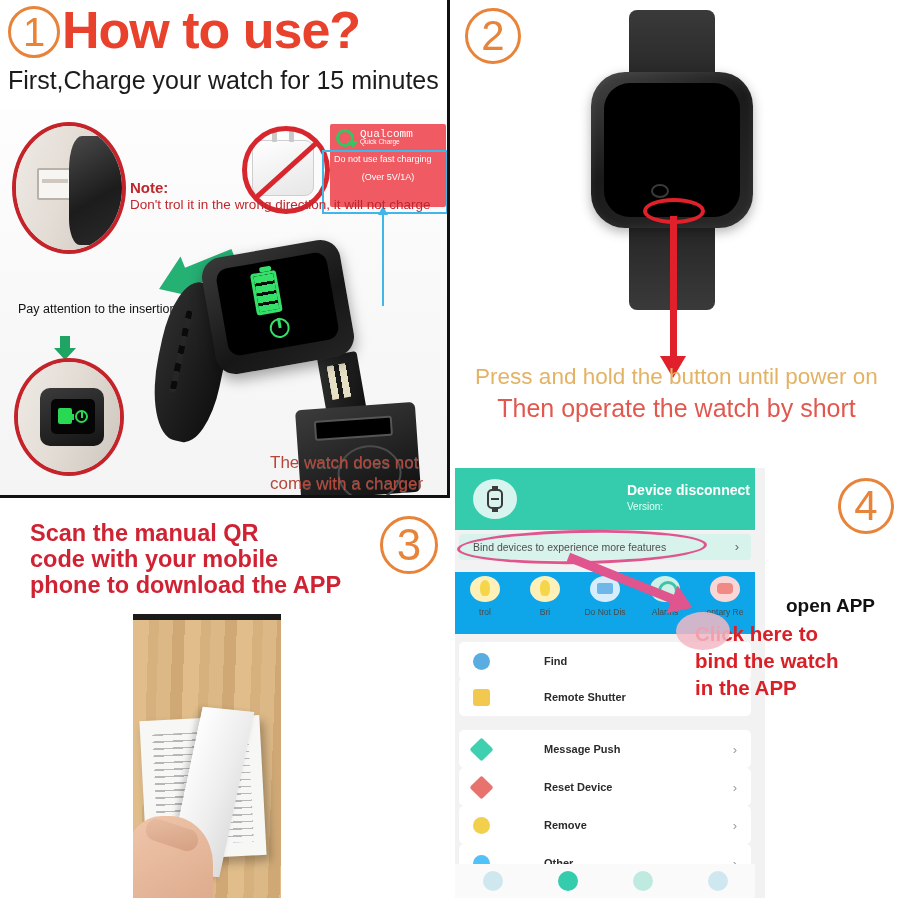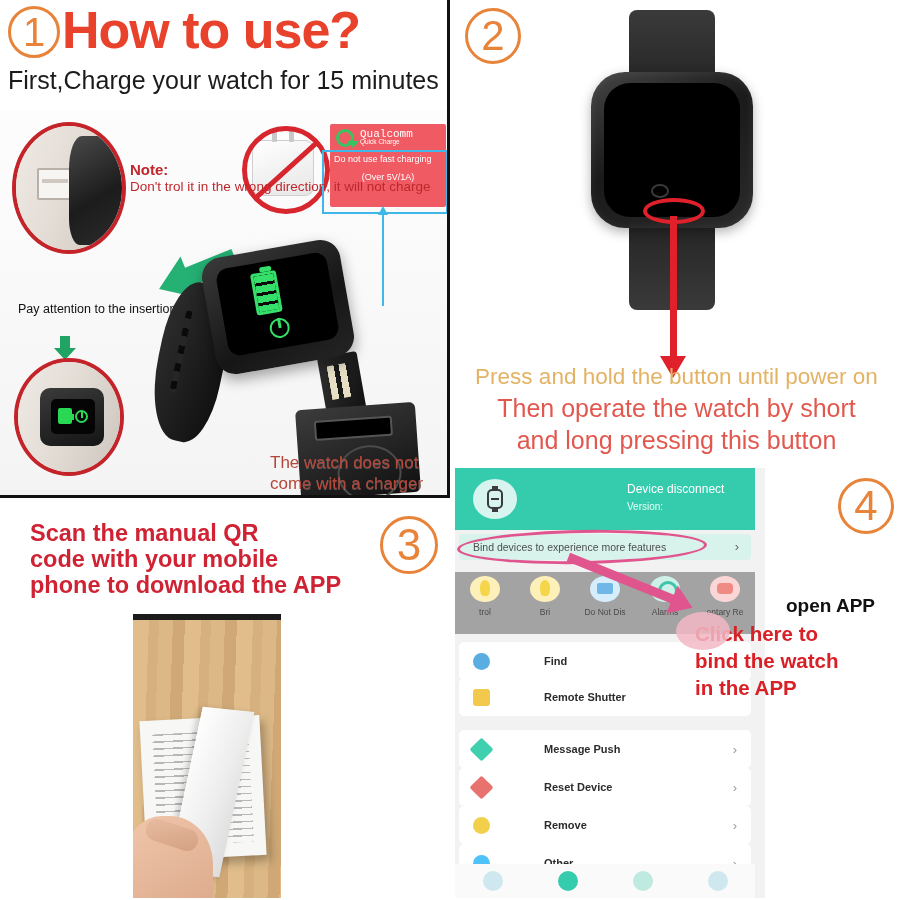--- a/index.html
+++ b/index.html
@@ -101,21 +101,21 @@
     position:absolute; left:185px; top:148px; width:52px; height:20px;
     background:#25b074; transform: rotate(-22deg);
   }
   #big-green-arrow:before {
     content:''; position:absolute; left:-30px; top:-12px;
     border-top:22px solid transparent; border-bottom:22px solid transparent;
     border-right:32px solid #25b074;
   }
 
   .note-text {
-    position: absolute; left: 130px; top: 52px;
+    position: absolute; left: 130px; top: 70px;
     font-size: 13.5px; color: #c0272d; line-height: 16px;
   }
   .note-text b { font-size: 15px; display:block; margin-bottom:1px; }
 
   
   #noadapter {
     position: absolute; left: 240px; top: 12px; width: 92px; height: 92px;
   }
   .adapter-body {
     position:absolute; left:12px; top:18px; width:62px; height:56px;
@@ -346,21 +346,21 @@
   .watch-glyph {
     width:16px; height:20px; border:2px solid #3b3b3b; border-radius:5px; position:relative;
   }
   .watch-glyph:before, .watch-glyph:after{
     content:''; position:absolute; left:3px; width:6px; height:3px; background:#3b3b3b;
   }
   .watch-glyph:before{ top:-5px; } .watch-glyph:after{ bottom:-5px; }
   .watch-dots{ position:absolute; left:2px; top:7px; width:8px; height:2px;
     background:#3b3b3b; box-shadow: 0 0 0 0 #000; }
   .app-dev-status {
-    position:absolute; left:172px; top:14px; font-size:12px; color:#fff; font-weight:normal;
+    position:absolute; left:172px; top:14px; font-size:14px; color:#fff; font-weight:bold;
     white-space:nowrap;
   }
   .app-version {
     position:absolute; left:172px; top:33px; font-size:10px; color:#e3fff8;
   }
   .bind-row {
     position:absolute; left:4px; top:66px; width:292px; height:26px;
     background:#d8f3ec; border-radius:4px;
   }
   .bind-text {
@@ -368,21 +368,21 @@
   }
   .bind-chev { position:absolute; right:12px; top:5px; font-size:13px; color:#666; }
   .bind-ellipse {
     position:absolute; left:2px; top:62px; width:250px; height:34px;
     border:3px solid #e0558e; border-radius:50%;
     transform: rotate(-1deg);
   }
 
   .icon-row {
     position:absolute; left:0; top:104px; width:300px; height:62px;
-    background:#a3a3a3; display:flex; justify-content:space-around; padding-top:4px;
+    background:#0ea5e9; display:flex; justify-content:space-around; padding-top:4px;
   }
   .icon-cell { width:58px; text-align:center; }
   .icon-blob {
     width:30px; height:26px; margin:0 auto 5px; border-radius:50%;
   }
   .ic-1 { background:#fdf0b8; position:relative; }
   .ic-1:after{ content:''; position:absolute; left:10px; top:4px; width:10px; height:16px;
     background:#f5d64a; border-radius:50% 50% 40% 40%; }
   .ic-2 { background:#d6edfb; position:relative; }
   .ic-2:after{ content:''; position:absolute; left:7px; top:7px; width:16px; height:11px;
@@ -521,21 +521,20 @@
         <div class="p2-screen"></div>
         <div class="p2-home"></div>
       </div>
       <div class="p2-hl"></div>
       <div class="p2-arrow"></div>
     </div>
 
     <div class="p2-line1">Press and hold the button until power on</div>
     <div class="p2-line2">
       <div>Then operate the watch by short</div>
-      <div>and long pressing this button</div>
     </div>
   </div>
 
   <div class="panel" id="panel-3"></div>
 
   <div class="p3-heading">
     <div>Scan the manual QR</div>
     <div>code with your mobile</div>
     <div>phone to download the APP</div>
   </div>

